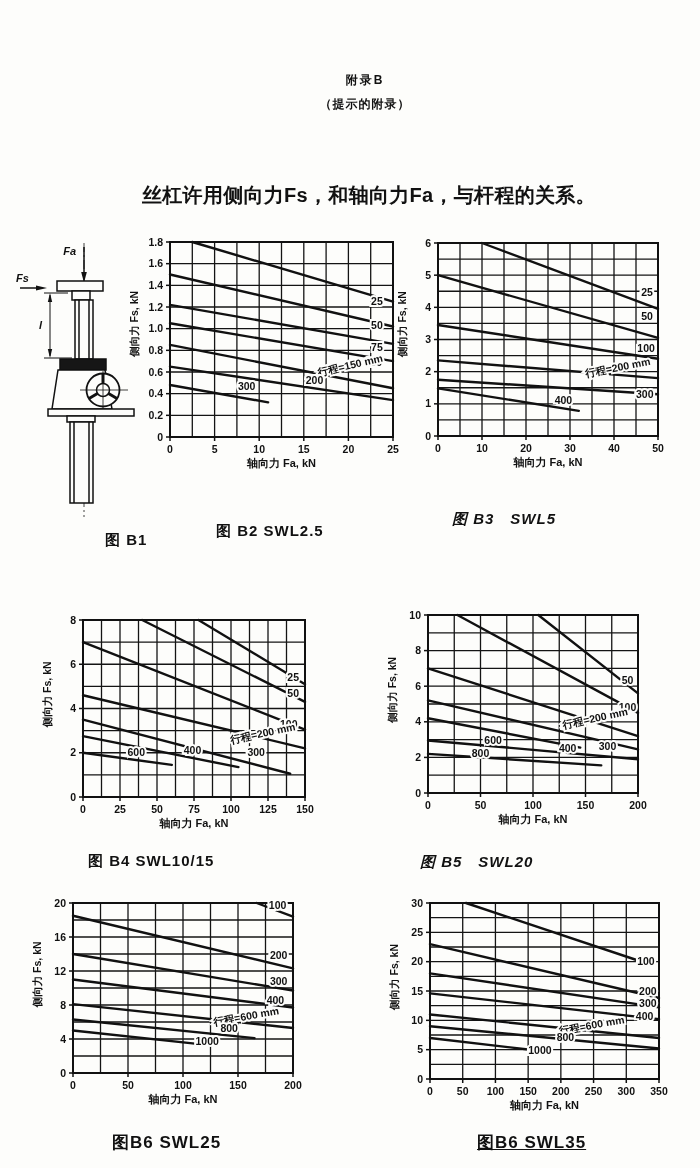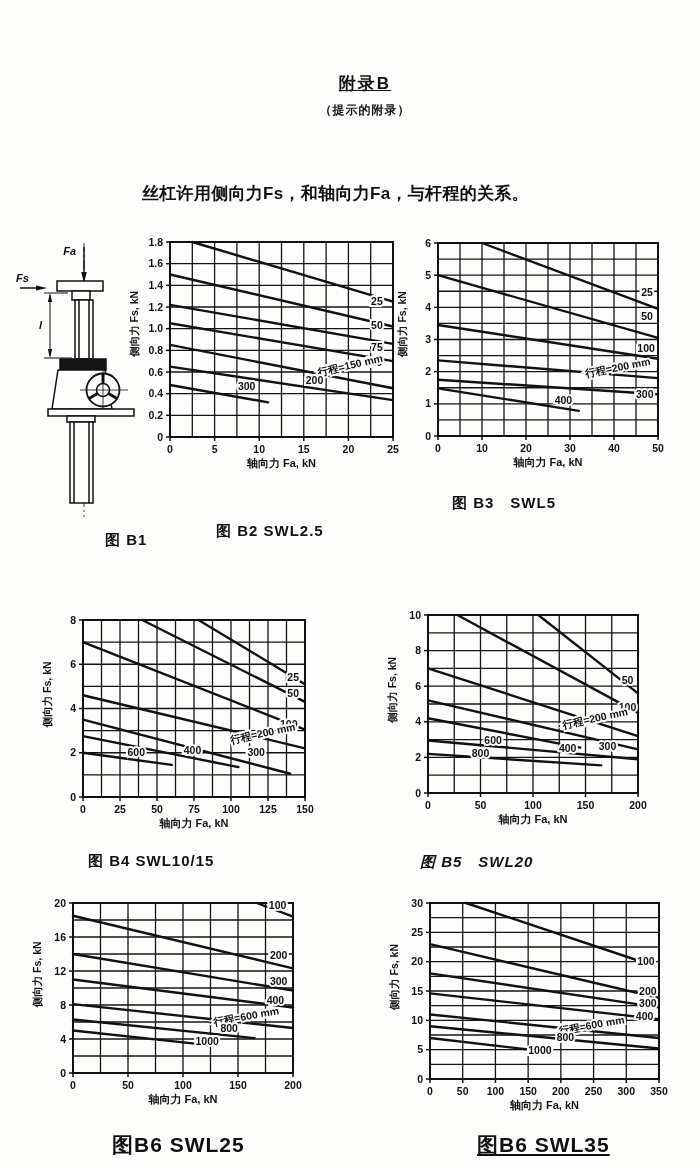--- a/index.html
+++ b/index.html
@@ -2,26 +2,26 @@
 <html><head>
 <meta charset="utf-8">
 <style>
   html,body{margin:0;padding:0;}
   body{
     width:700px;height:1168px;position:relative;overflow:hidden;
     background:#fdfdfb;color:#111;
     font-family:"Liberation Sans","DejaVu Sans",sans-serif;
   }
   header{position:absolute;top:72px;left:0;width:700px;text-align:center;padding-left:30px;box-sizing:border-box;}
-  .h1{font-size:17px;font-weight:700;letter-spacing:2px;text-decoration:underline;}
+  .h1{font-size:12px;font-weight:700;letter-spacing:2px;}
   .h2{font-size:12px;font-weight:700;margin-top:7px;letter-spacing:1px;}
-  .intro{position:absolute;left:142px;top:182px;font-size:17px;font-weight:700;letter-spacing:.3px;margin:0;white-space:nowrap;}
+  .intro{position:absolute;left:142px;top:182px;font-size:20px;font-weight:700;letter-spacing:.3px;margin:0;white-space:nowrap;}
   figure{position:absolute;margin:0;padding:0;}
   .caption{position:absolute;font-weight:700;font-size:15px;letter-spacing:1px;white-space:nowrap;}
-  .cap-lg{font-size:21px;}
+  .cap-lg{font-size:17px;}
   svg text{font-family:"Liberation Sans","DejaVu Sans",sans-serif;}
 </style>
 </head>
 <body>
 
 <header>
   <div class="h1">附录B</div>
   <div class="h2">（提示的附录）</div>
 </header>
 
@@ -518,17 +518,17 @@
         <text text-anchor="middle" style="paint-order:stroke;stroke:#fdfdfb;stroke-width:4px" x="262.87714285714287" y="100.52">200</text>
         <text text-anchor="middle" style="paint-order:stroke;stroke:#fdfdfb;stroke-width:4px" x="262.87714285714287" y="112.54666666666667">300</text>
         <text text-anchor="middle" style="paint-order:stroke;stroke:#fdfdfb;stroke-width:4px" x="259.60571428571427" y="126.33333333333334">400</text>
         <text text-anchor="middle" style="paint-order:stroke;stroke:#fdfdfb;stroke-width:4px" transform="translate(207.26285714285714 134.84) rotate(-10)">行程=600 mm</text>
         <text text-anchor="middle" style="paint-order:stroke;stroke:#fdfdfb;stroke-width:4px" x="180.43714285714285" y="146.86666666666667">800</text>
         <text text-anchor="middle" style="paint-order:stroke;stroke:#fdfdfb;stroke-width:4px" x="154.92000000000002" y="159.77333333333334">1000</text>
       </g>
     </svg></figure>
 
 <div class="caption" style="left:216px;top:522px;">图 B2 SWL2.5</div>
-<div class="caption" style="left:452px;top:494px;">图 B3　SWL5</div>
+<div class="caption" style="left:452px;top:510px;font-style:italic;">图 B3　SWL5</div>
 <div class="caption" style="left:88px;top:852px;">图 B4 SWL10/15</div>
 <div class="caption" style="left:420px;top:853px;font-style:italic;">图 B5　SWL20</div>
 <div class="caption cap-lg" style="left:112px;top:1131px;">图B6 SWL25</div>
 <div class="caption cap-lg" style="left:477px;top:1131px;text-decoration:underline;">图B6 SWL35</div>
 
 </body></html>

